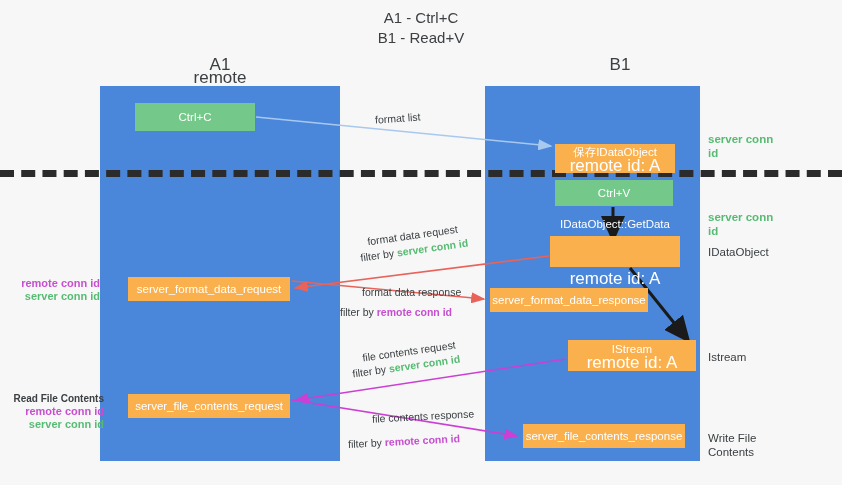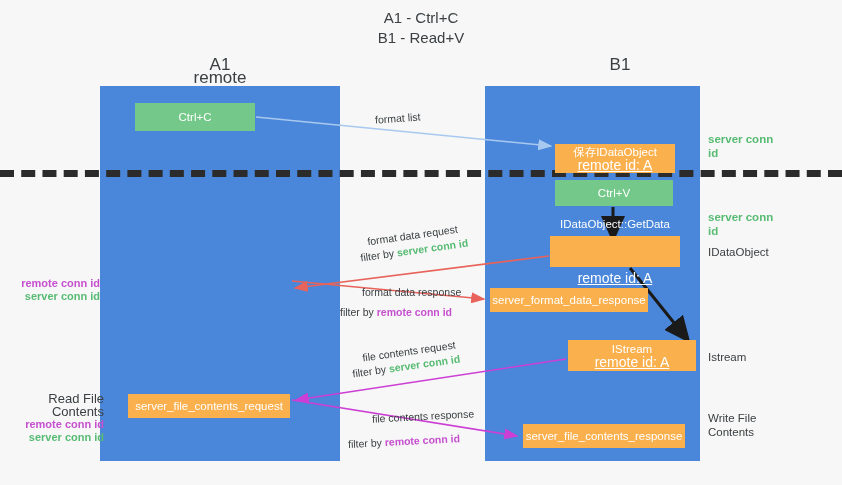--- a/index.html
+++ b/index.html
@@ -41,49 +41,49 @@
   
   .box{
     box-sizing:border-box;
     display:flex;flex-direction:column;
     align-items:center;justify-content:center;
     color:#ffffff;font-size:11.5px;line-height:13px;
     text-align:right;
   }
   .green{background:#74c98a;}
   .orange{background:#fbb04e;}
-  .box .l2{font-size:14px;text-decoration:underline;}
+  .box .l2{font-size:17px;}
 
   #box-ctrlc{left:135px;top:103px;width:120px;height:28px;}
   #box-save{left:555px;top:128px;width:120px;height:29px;margin-top:16px;}
   #box-ctrlv{left:555px;top:180px;width:118px;height:26px;}
   #box-getdata{left:550px;top:236px;width:130px;height:31px;gap:41px;}
   #box-istream{left:568px;top:340px;width:128px;height:31px;}
   #box-sfdreq{left:128px;top:277px;width:162px;height:24px;}
   #box-sfdresp{left:490px;top:288px;width:158px;height:24px;}
   #box-sfcreq{left:128px;top:394px;width:162px;height:24px;}
   #box-sfcresp{left:523px;top:424px;width:162px;height:24px;}
 
   
   .side-label{font-size:11.5px;color:#3c4043;line-height:14px;}
   .green-txt{color:#57bb73;font-weight:bold;}
   .magenta-txt{color:#c64fd0;font-weight:bold;}
 
   #ann-sci-1{left:708px;top:132px;}
   #ann-sci-2{left:708px;top:210px;}
   #ann-dataobject{left:708px;top:245px;}
   #ann-istream{left:708px;top:350px;}
-  #ann-writefile{left:708px;top:411px;}
+  #ann-writefile{left:708px;top:431px;}
 
   
   #ann-left-1{left:8px;top:277px;width:92px;text-align:right;
               font-size:11px;line-height:13px;font-weight:bold;}
   #ann-left-2{left:8px;top:392px;width:96px;text-align:right;
               font-size:11px;line-height:13px;}
-  #ann-left-2 .head{color:#3c4043;font-weight:normal;font-size:13px;}
+  #ann-left-2 .head{color:#3c4043;font-weight:bold;font-size:10px;}
   #ann-left-2 .cid{font-weight:bold;}
 
   
   .edge-label{font-size:10.5px;color:#3c4043;line-height:15px;white-space:nowrap;}
 
   #lbl-formatlist{left:375px;top:111px;transform:rotate(-4deg);}
   #lbl-fdreq-1{left:367px;top:228px;transform:rotate(-8deg);}
   #lbl-fdreq-2{left:360px;top:243px;transform:rotate(-8deg);}
   #lbl-fdresp-1{left:362px;top:285px;}
   #lbl-fdresp-2{left:340px;top:305px;}
@@ -165,20 +165,23 @@
   <div class="abs box orange" id="box-getdata">
     <div>IDataObject::GetData</div>
     <div class="l2">remote id: A</div>
   </div>
 
   <div class="abs box orange" id="box-istream">
     <div>IStream</div>
     <div class="l2">remote id: A</div>
   </div>
 
+  <div class="abs box orange" id="box-sfdreq">
+    <div>server_format_data_request</div>
+  </div>
 
   <div class="abs box orange" id="box-sfcreq">
     <div>server_file_contents_request</div>
   </div>
 
   <div class="abs box orange" id="box-sfdresp">
     <div>server_format_data_response</div>
   </div>
 
   <div class="abs box orange" id="box-sfcresp">

